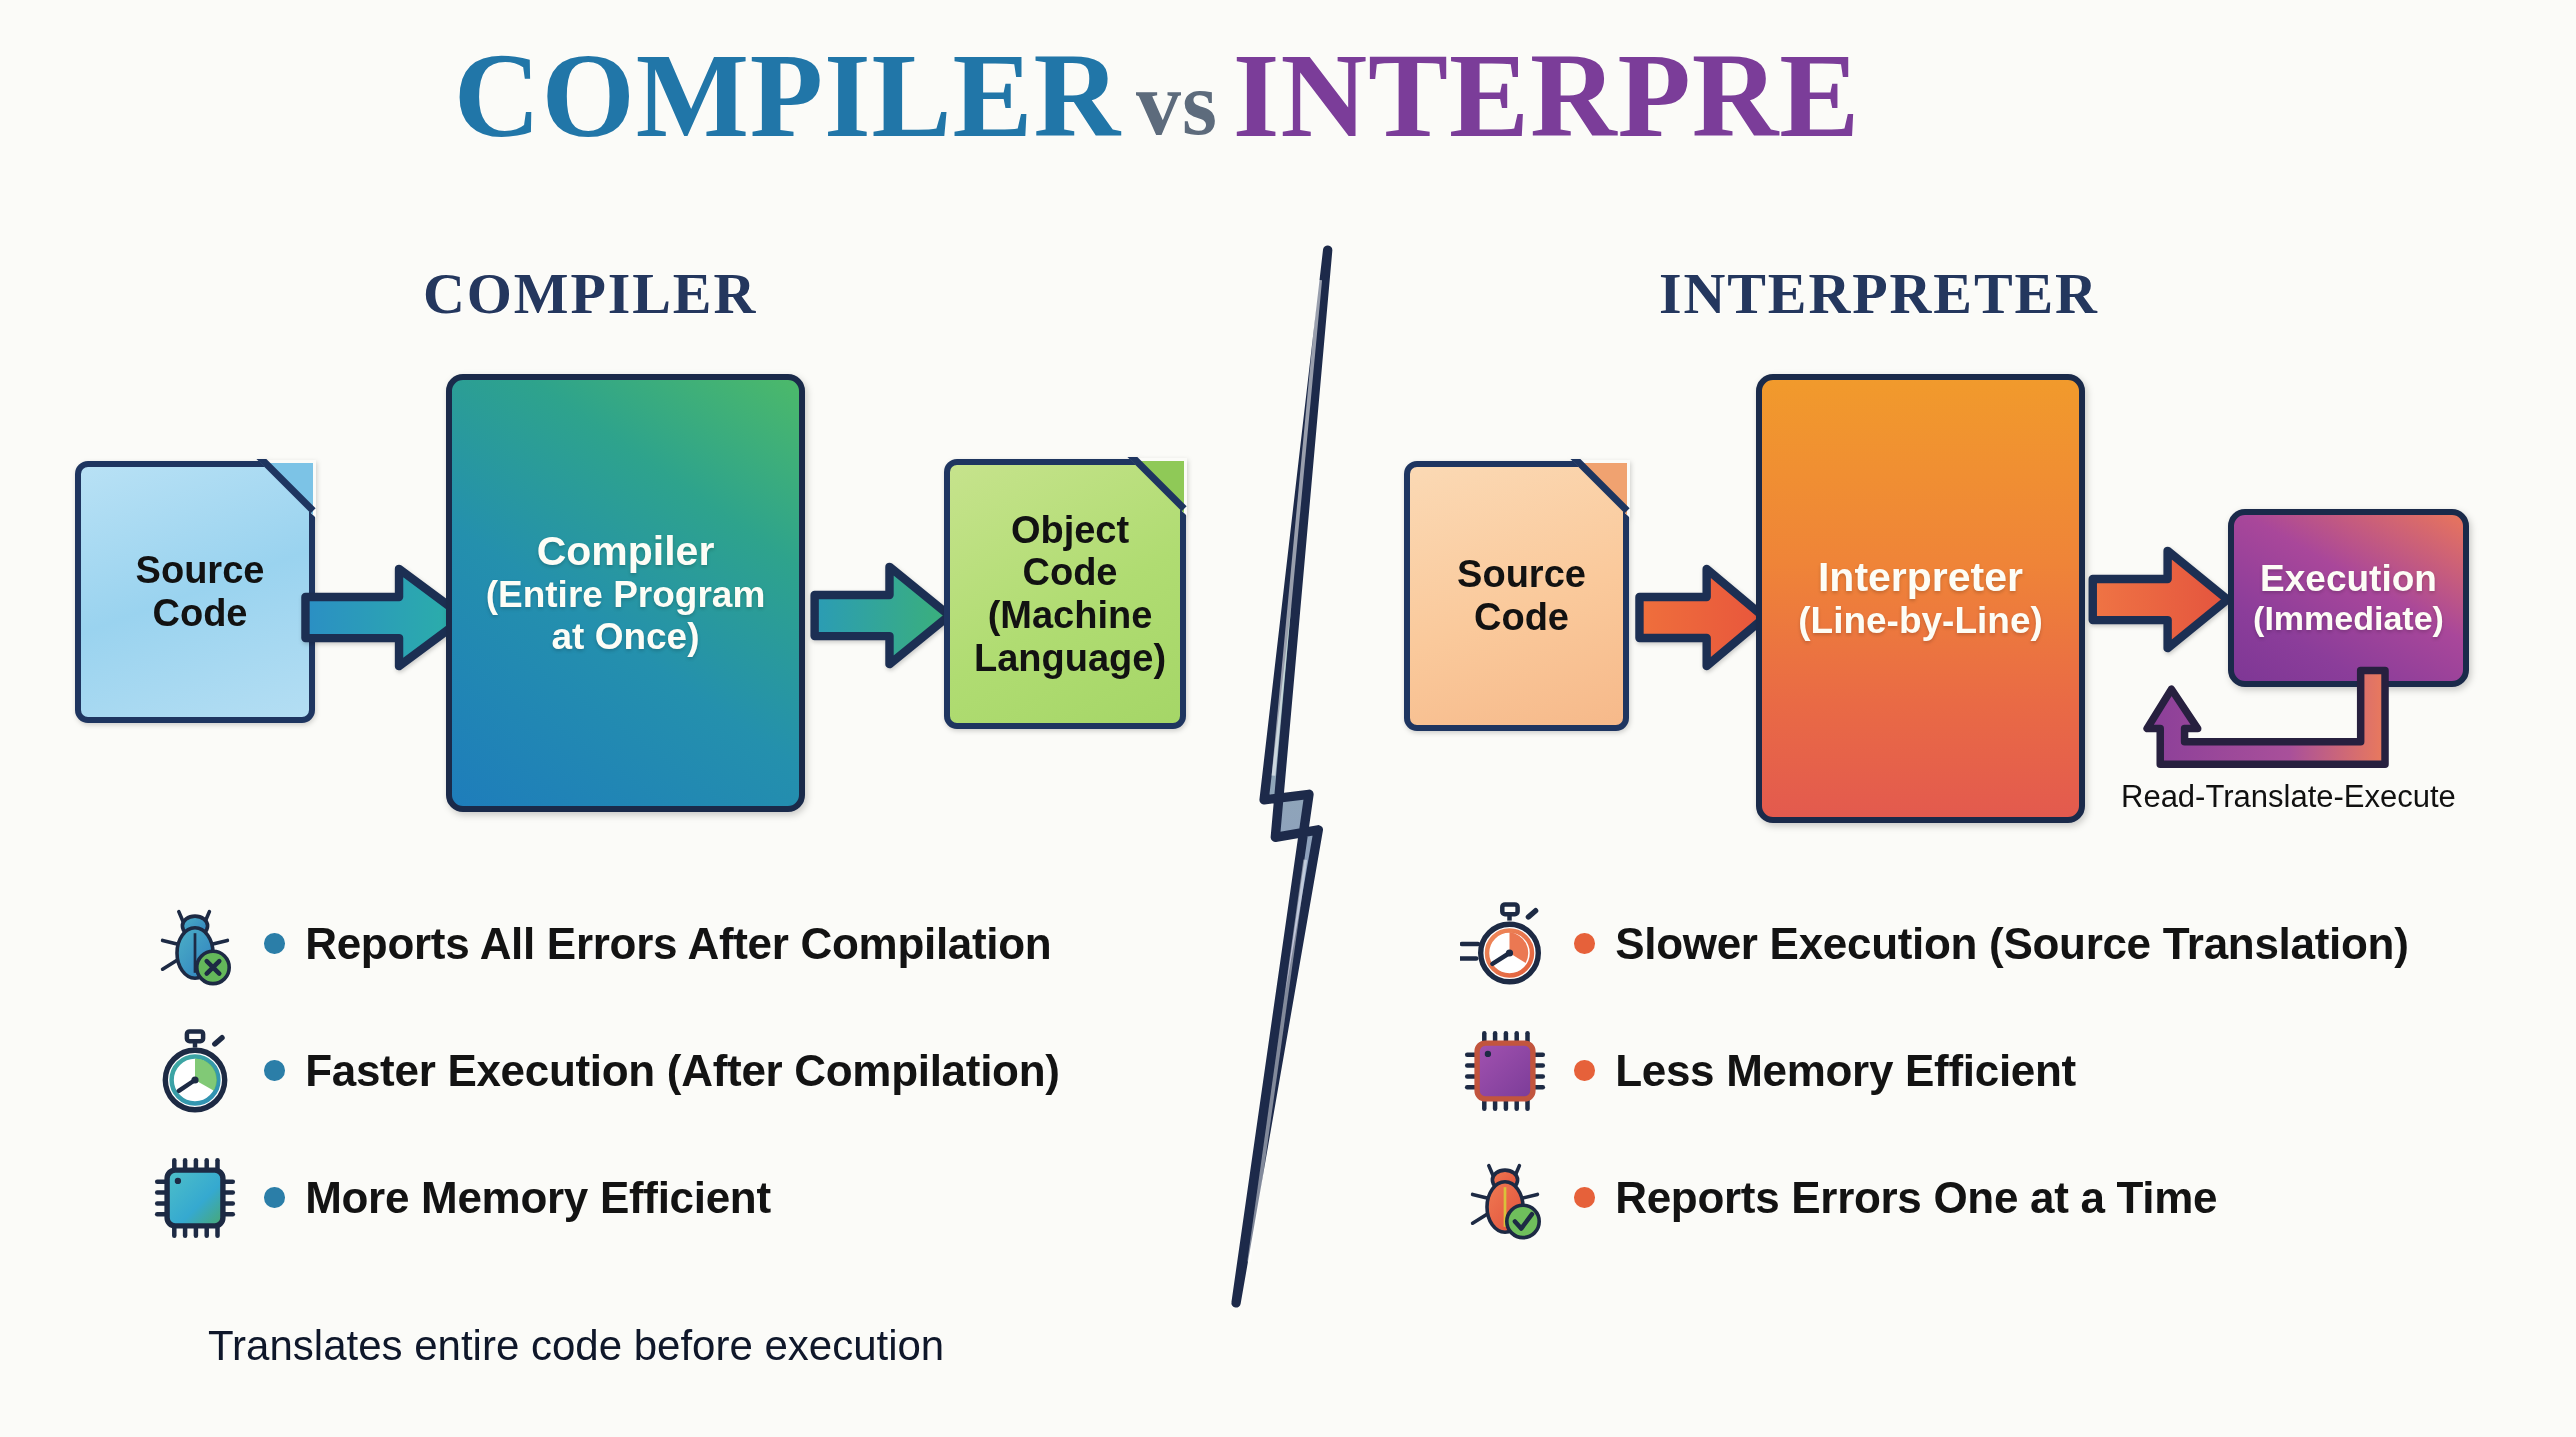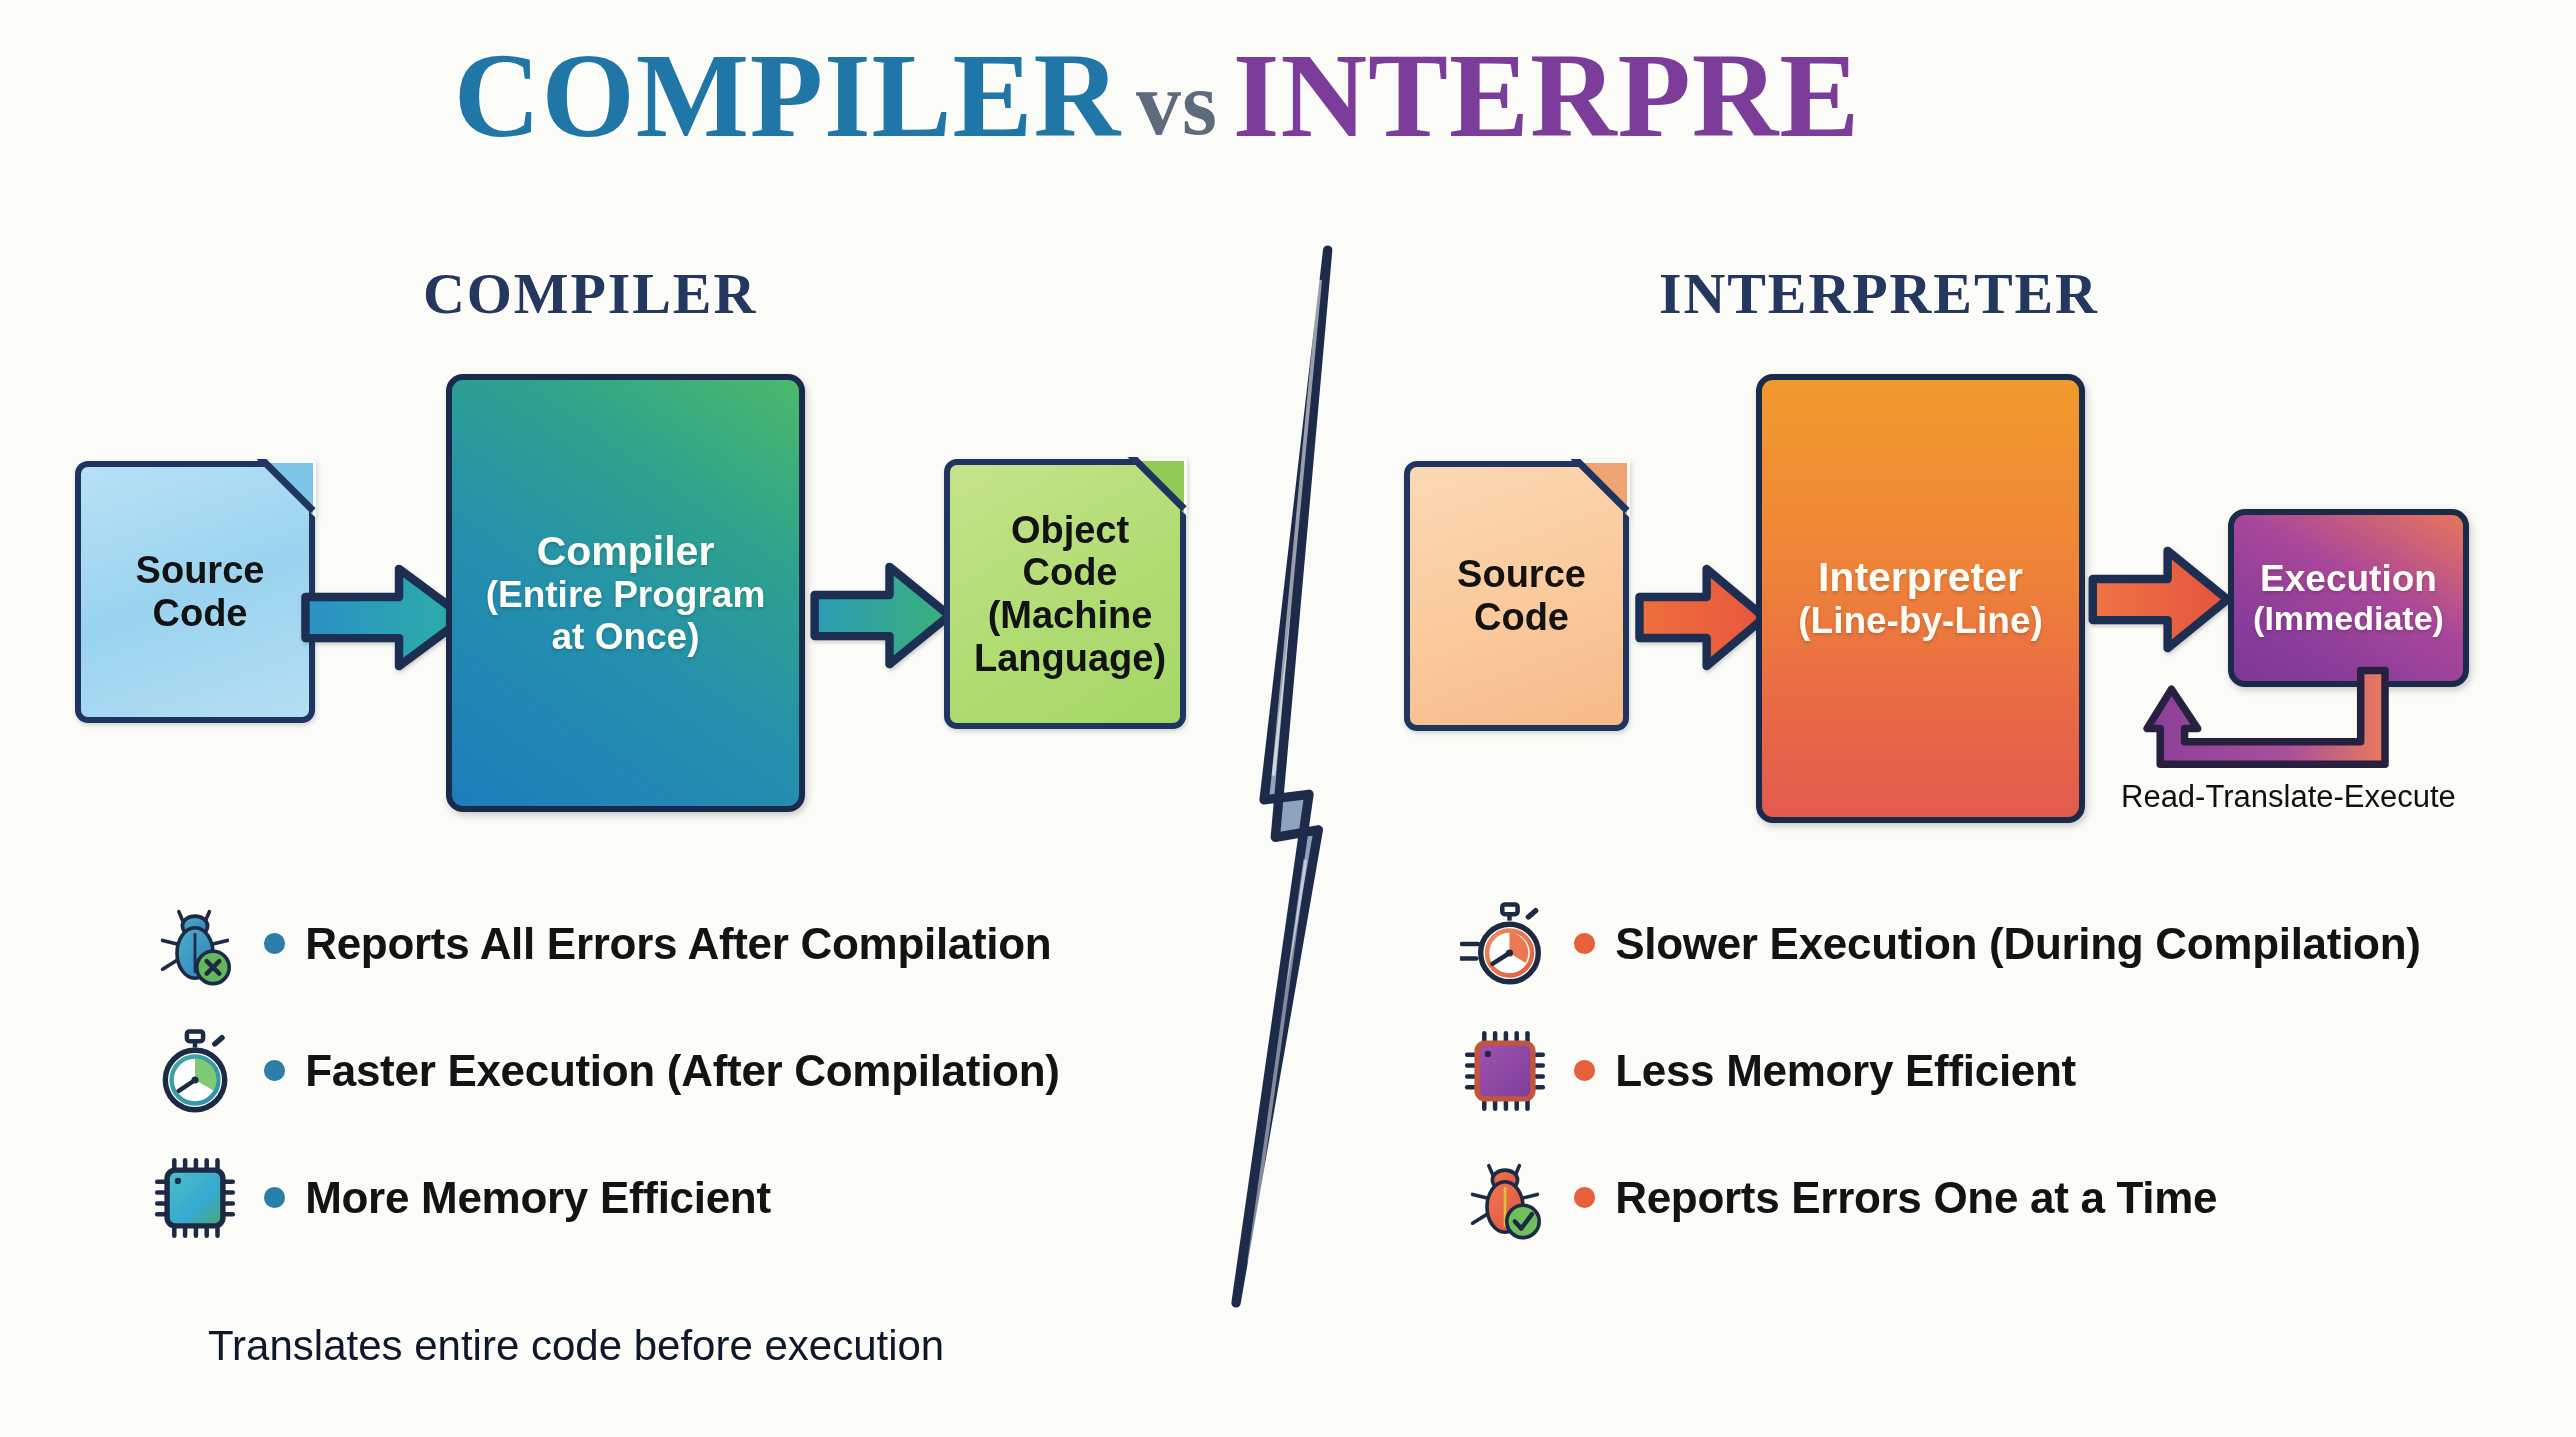--- a/index.html
+++ b/index.html
@@ -494,21 +494,21 @@
         <rect x="47" y="6" width="17" height="11" rx="3" fill="none" stroke="#1d2a44" stroke-width="5"></rect>
         <line x1="55" y1="17" x2="55" y2="24" stroke="#1d2a44" stroke-width="5"></line>
         <line x1="76" y1="20" x2="84" y2="13" stroke="#1d2a44" stroke-width="6" stroke-linecap="round"></line>
         <circle cx="55" cy="60" r="32" fill="#ffffff" stroke="#1d2a44" stroke-width="6"></circle>
         <circle cx="55" cy="60" r="25" fill="none" stroke="url(#swR)" stroke-width="5"></circle>
         <path d="M55,60 L55,37 A23,23 0 0 1 73,71 Z" fill="#e8653a" opacity=".88"></path>
         <line x1="55" y1="60" x2="36" y2="72" stroke="#1d2a44" stroke-width="5" stroke-linecap="round"></line>
         <circle cx="55" cy="60" r="4" fill="#1d2a44"></circle>
       </svg>
       <span class="feature-bullet bullet-orange"></span>
-      <span class="feature-text">Slower Execution (During Compilation)</span>
+      <span class="feature-text">Slower Execution (Source Translation)</span>
     </div>
 
     <div class="feature-row">
       <svg class="feature-icon" viewBox="0 0 100 100">
         <defs>
           <linearGradient id="chipR" x1="0" y1="0" x2="1" y2="1">
             <stop offset="0%" stop-color="#a252b0"></stop>
               <stop offset="100%" stop-color="#7b3c98"></stop>
           </linearGradient>
         </defs>

